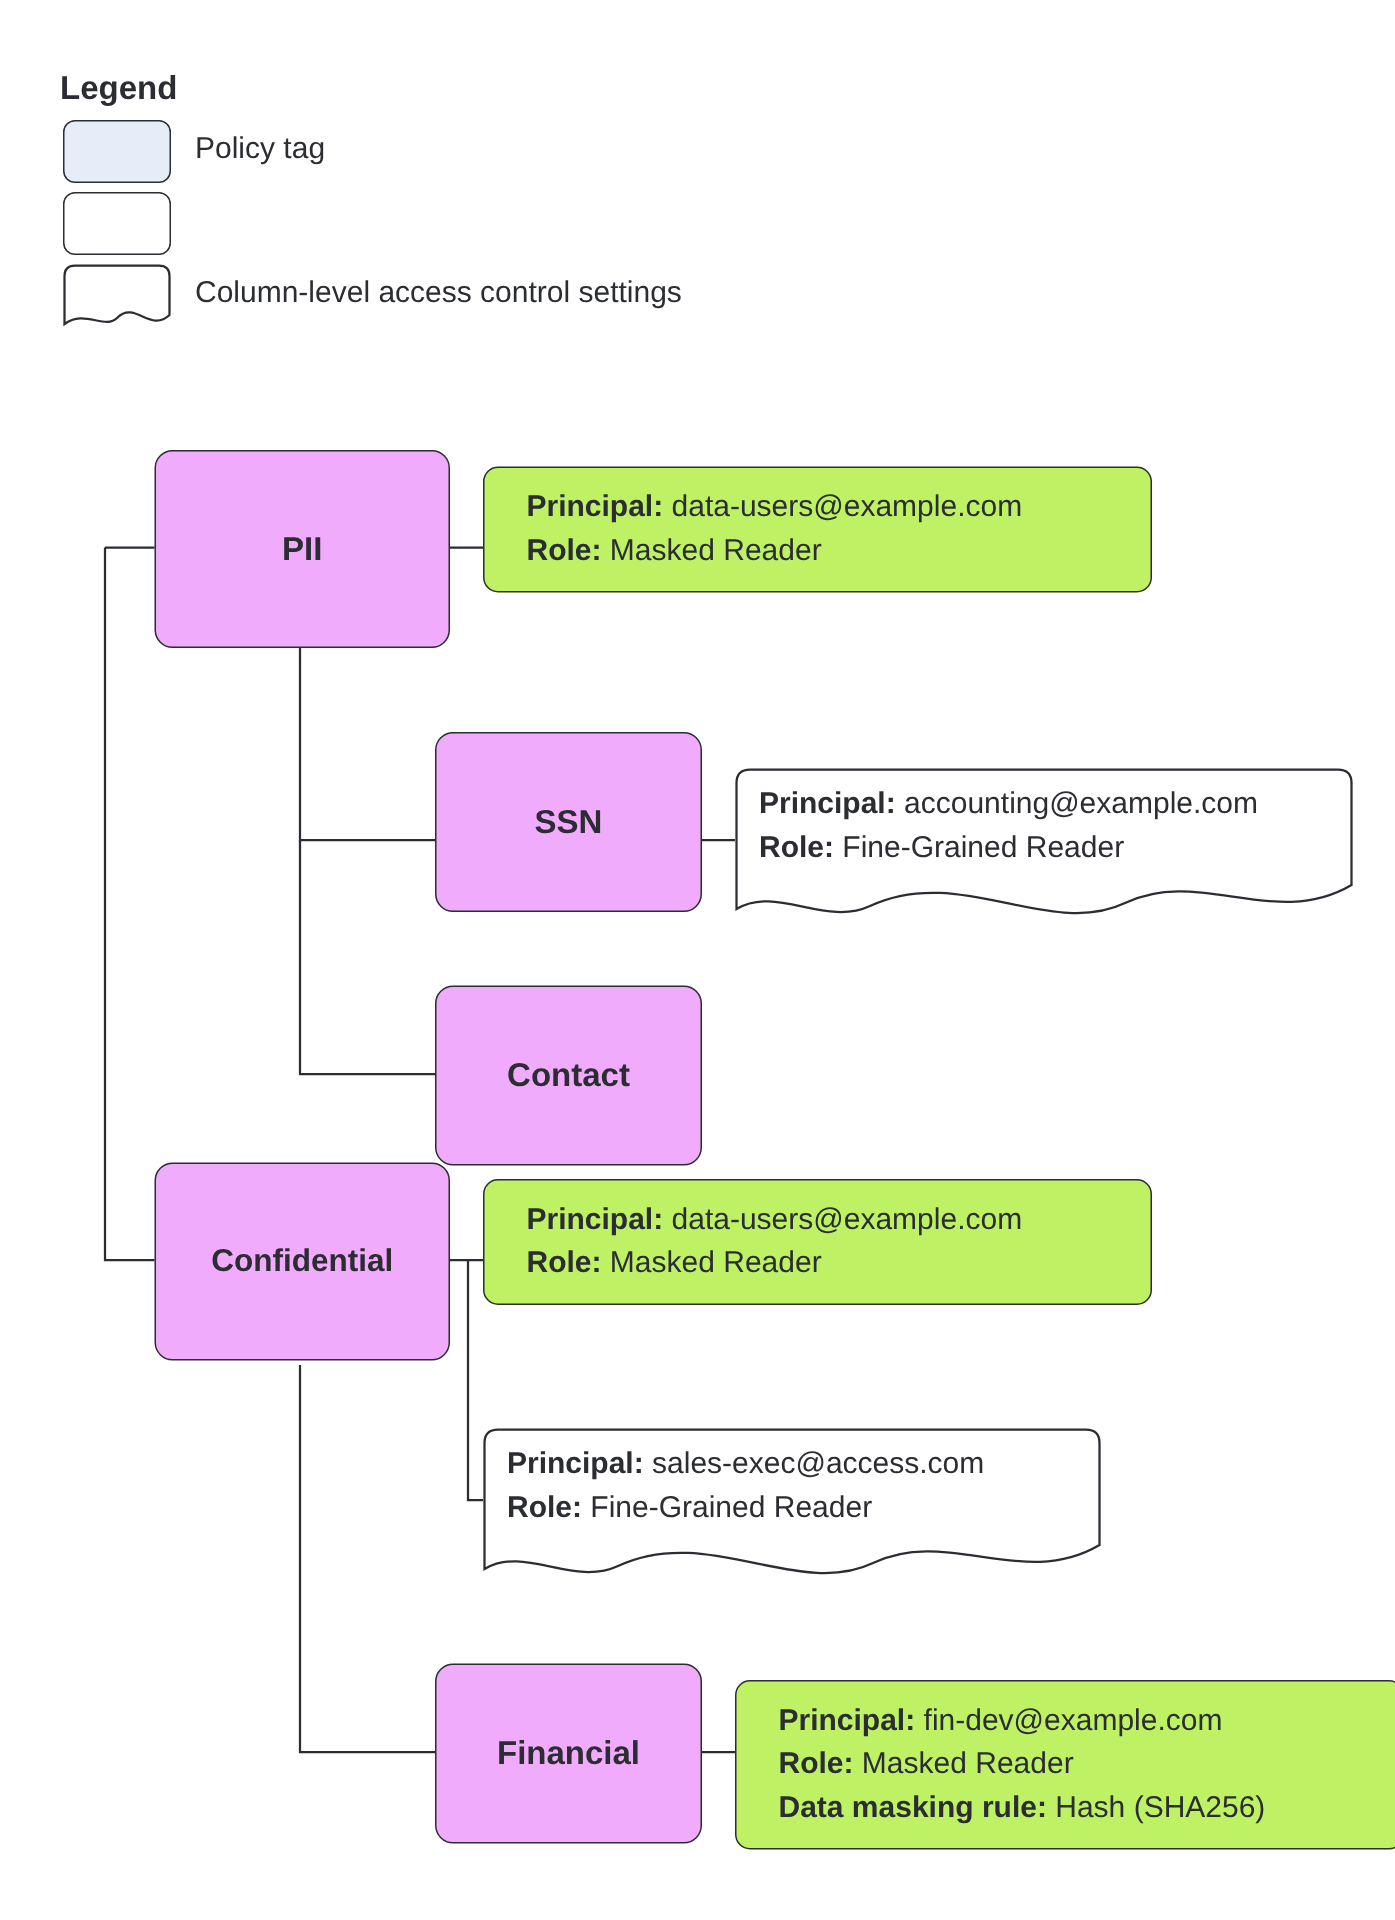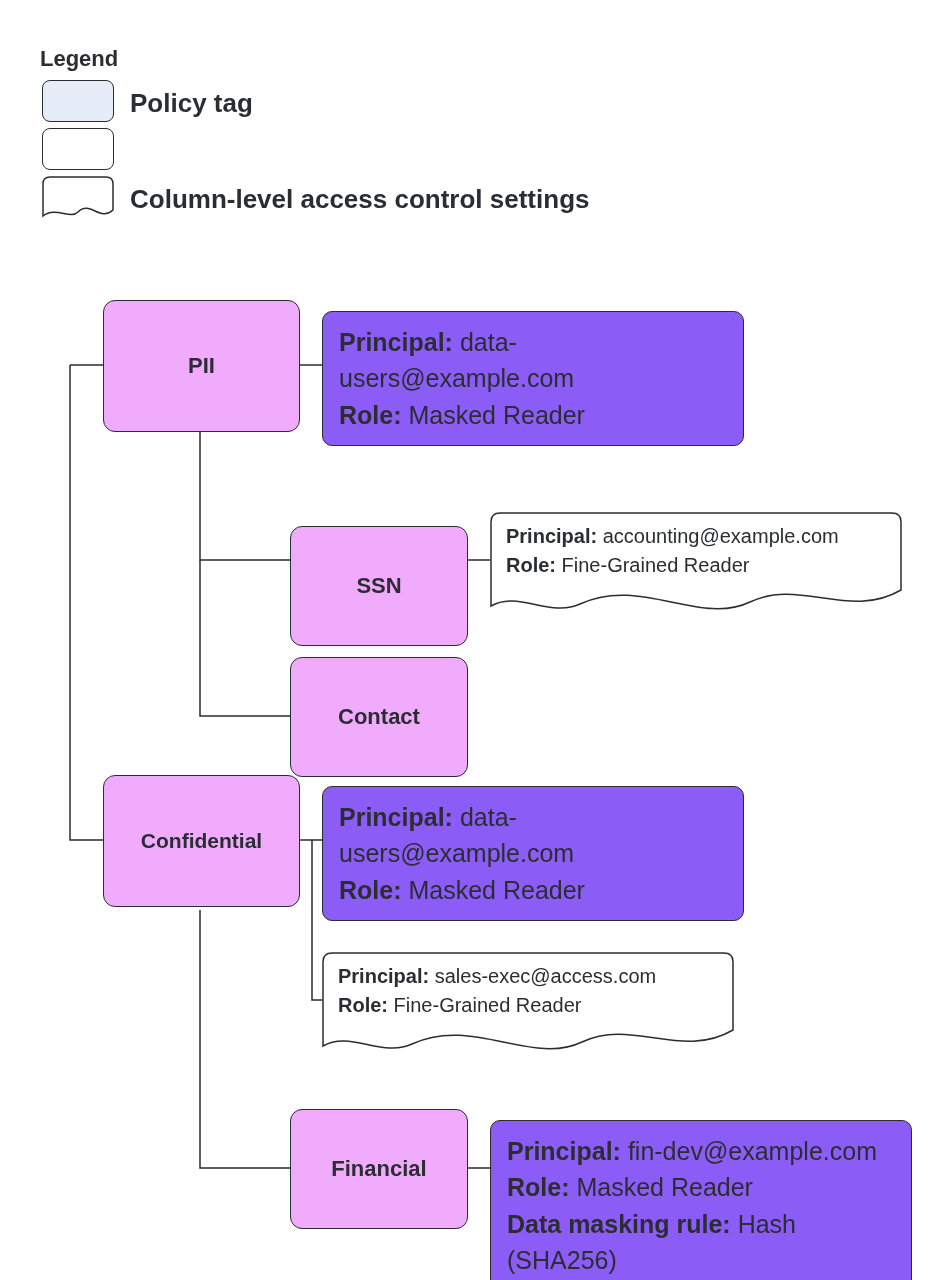--- a/index.html
+++ b/index.html
@@ -2,23 +2,23 @@
 <html><head>
 <meta charset="utf-8">
 <style>
 html,body{margin:0;padding:0;background:#fff;font-family:Arial,Helvetica,sans-serif;color:#2b2d33}
 .canvas{position:relative;width:930px;height:1280px}
 .legend-title{position:absolute;left:40px;top:46px;font-weight:700;font-size:22px}
 .leg-swatch{position:absolute;width:70px;height:40px;border:1.5px solid #2b2d33;border-radius:8px}
 .leg-swatch.tag{background:#e5edf9}
 .leg-swatch.plain{background:#fff}
 .leg-wavy{position:absolute}
-.leg-label{position:absolute;font-weight:700;font-size:26px}
+.leg-label{position:absolute;font-weight:400;font-size:20px}
 .tag-box{position:absolute;background:#f0abfc;border:1.5px solid #2b2d33;border-radius:12px;display:flex;align-items:center;justify-content:center;font-weight:700;font-size:22px;color:#2b2d33}
-.card{position:absolute;background:#8b5cf6;border:1.5px solid #2b2d33;border-radius:10px;padding:12px 16px;font-size:25px;line-height:1.45}
+.card{position:absolute;background:#bef264;border:1.5px solid #2b2d33;border-radius:10px;padding:12px 28px;font-size:20px;line-height:1.45}
 .wavy-card{position:absolute}
 .wavy-card .inner{position:absolute;left:16px;top:10px;font-size:20px;line-height:1.45}
 .b{font-weight:700}
 svg{overflow:visible}
 .line{stroke:#2b2d33;stroke-width:1.5;fill:none}
 </style>
 </head>
 <body>
 
 <div class="canvas">
@@ -56,21 +56,21 @@
   </svg>
 
   <div class="tag-box" style="left:103px;top:300px;width:195px;height:130px">
       <span>PII</span>
     </div>
   <div class="card" style="left:322px;top:311px;width:388px">
     <div><span class="b">Principal:</span> <span>data-users@example.com</span></div>
     <div><span class="b">Role:</span> <span>Masked Reader</span></div>
   </div>
 
-  <div class="tag-box" style="left:290px;top:526px;width:176px;height:118px">
+  <div class="tag-box" style="left:290px;top:488px;width:176px;height:118px">
       <span>SSN</span>
     </div>
   <div class="wavy-card" style="left:490px;top:512px;width:412px;height:102px">
     <svg width="412" height="112">
       <path class="line" d="M10,1 H402 Q411,1 411,10 V78 C360,108 310,66 260,90 C210,114 150,64 90,92 C60,106 28,78 1,94 V10 Q1,1 10,1 Z" fill="#fff"></path>
     </svg>
     <div class="inner">
       <div><span class="b">Principal:</span> <span>accounting@example.com</span></div>
       <div><span class="b">Role:</span> <span>Fine-Grained Reader</span></div>
     </div>

